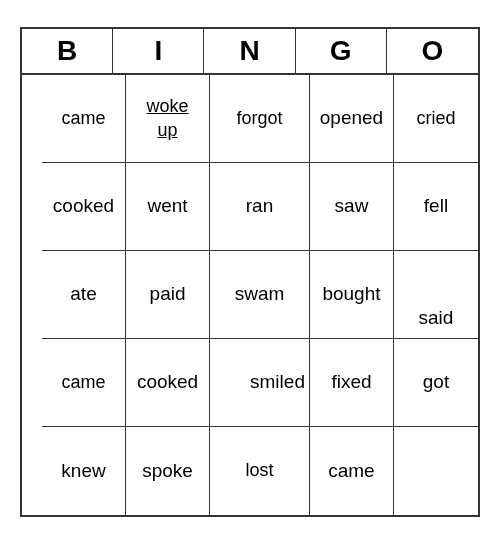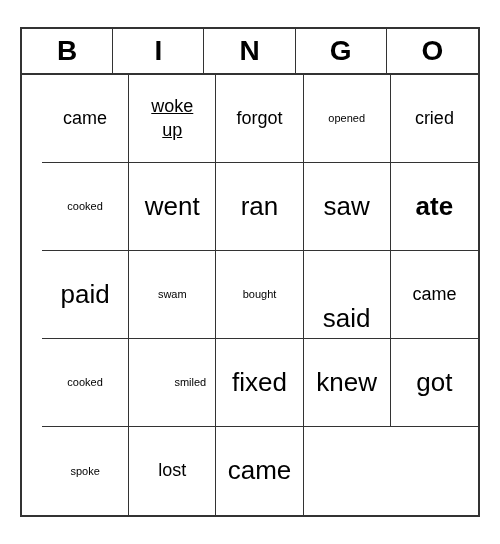--- a/index.html
+++ b/index.html
@@ -53,27 +53,27 @@
       justify-content: center;
     }
     .bingo-cell:nth-child(n+21) {
       border-bottom: none;
     }
     .cell-text {
       font-size: 16px;
       line-height: 1.3;
     }
     .cell-text.large {
-      font-size: 26px;
+      font-size: 19px;
     }
     .cell-text.medium {
       font-size: 18px;
     }
     .cell-text.small {
-      font-size: 11px;
+      font-size: 19px;
     }
   </style>
 </head>
 <body>
 
 <div class="bingo-card">
   <div class="bingo-header">
   <div class="bingo-header-cell">B</div>
       <div class="bingo-header-cell">I</div>
       <div class="bingo-header-cell">N</div>
@@ -103,21 +103,24 @@
       <div class="bingo-cell">
         <span class="cell-text large" style="white-space: pre-line;">went</span>
       </div>
       <div class="bingo-cell">
         <span class="cell-text large" style="white-space: pre-line;">ran</span>
       </div>
       <div class="bingo-cell">
         <span class="cell-text large" style="white-space: pre-line;">saw</span>
       </div>
       <div class="bingo-cell">
-        <span class="cell-text large" style="white-space: pre-line; font-weight: bold;">ate</span>
+        <span class="cell-text large" style="white-space: pre-line;">fell</span>
+      </div>
+      <div class="bingo-cell">
+        <span class="cell-text large" style="white-space: pre-line;">ate</span>
       </div>
       <div class="bingo-cell">
         <span class="cell-text large" style="white-space: pre-line; text-align: center;">paid</span>
       </div>
       <div class="bingo-cell">
         <span class="cell-text small" style="white-space: pre-line;">swam</span>
       </div>
       <div class="bingo-cell">
         <span class="cell-text small" style="white-space: pre-line;">bought</span>
       </div>
@@ -130,24 +133,24 @@
       <div class="bingo-cell">
         <span class="cell-text small" style="white-space: pre-line;">cooked</span>
       </div>
       <div class="bingo-cell">
         <span class="cell-text small" style="white-space: pre-line; margin-left: 36px;">smiled</span>
       </div>
       <div class="bingo-cell">
         <span class="cell-text large" style="white-space: pre-line;">fixed</span>
       </div>
       <div class="bingo-cell">
-        <span class="cell-text large" style="white-space: pre-line;">knew</span>
+        <span class="cell-text large" style="white-space: pre-line;">got</span>
       </div>
       <div class="bingo-cell">
-        <span class="cell-text large" style="white-space: pre-line;">got</span>
+        <span class="cell-text large" style="white-space: pre-line;">knew</span>
       </div>
       <div class="bingo-cell">
         <span class="cell-text small" style="white-space: pre-line;">spoke</span>
       </div>
       <div class="bingo-cell">
         <span class="cell-text medium" style="white-space: pre-line;">lost</span>
       </div>
       <div class="bingo-cell">
         <span class="cell-text large" style="white-space: pre-line;">came</span>
       </div>

